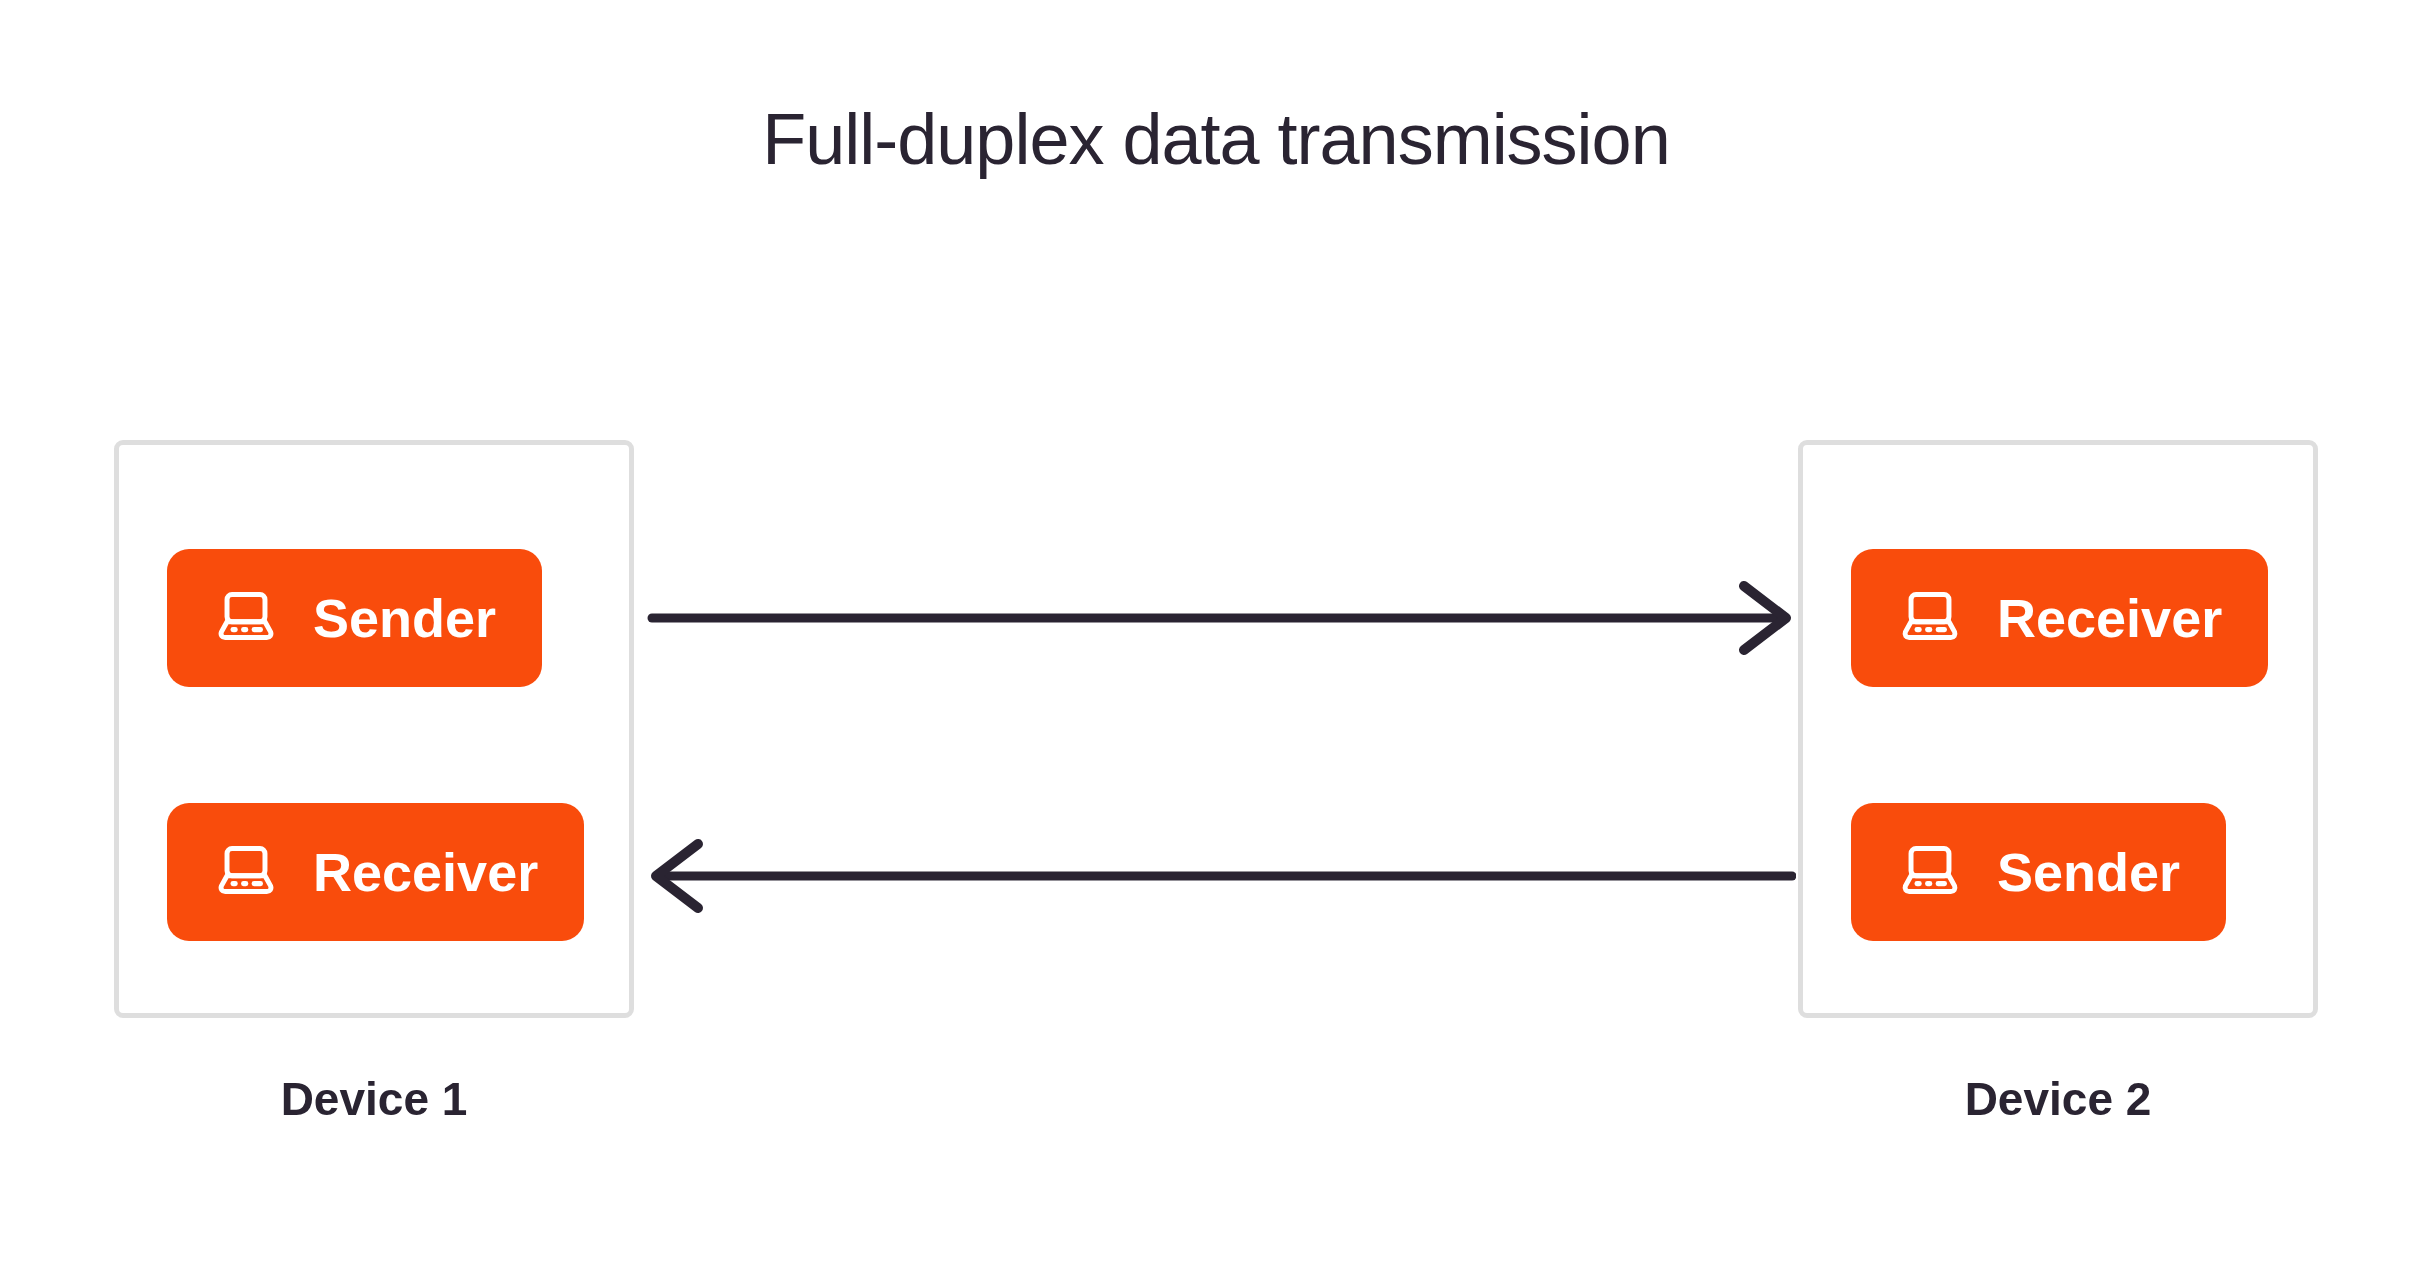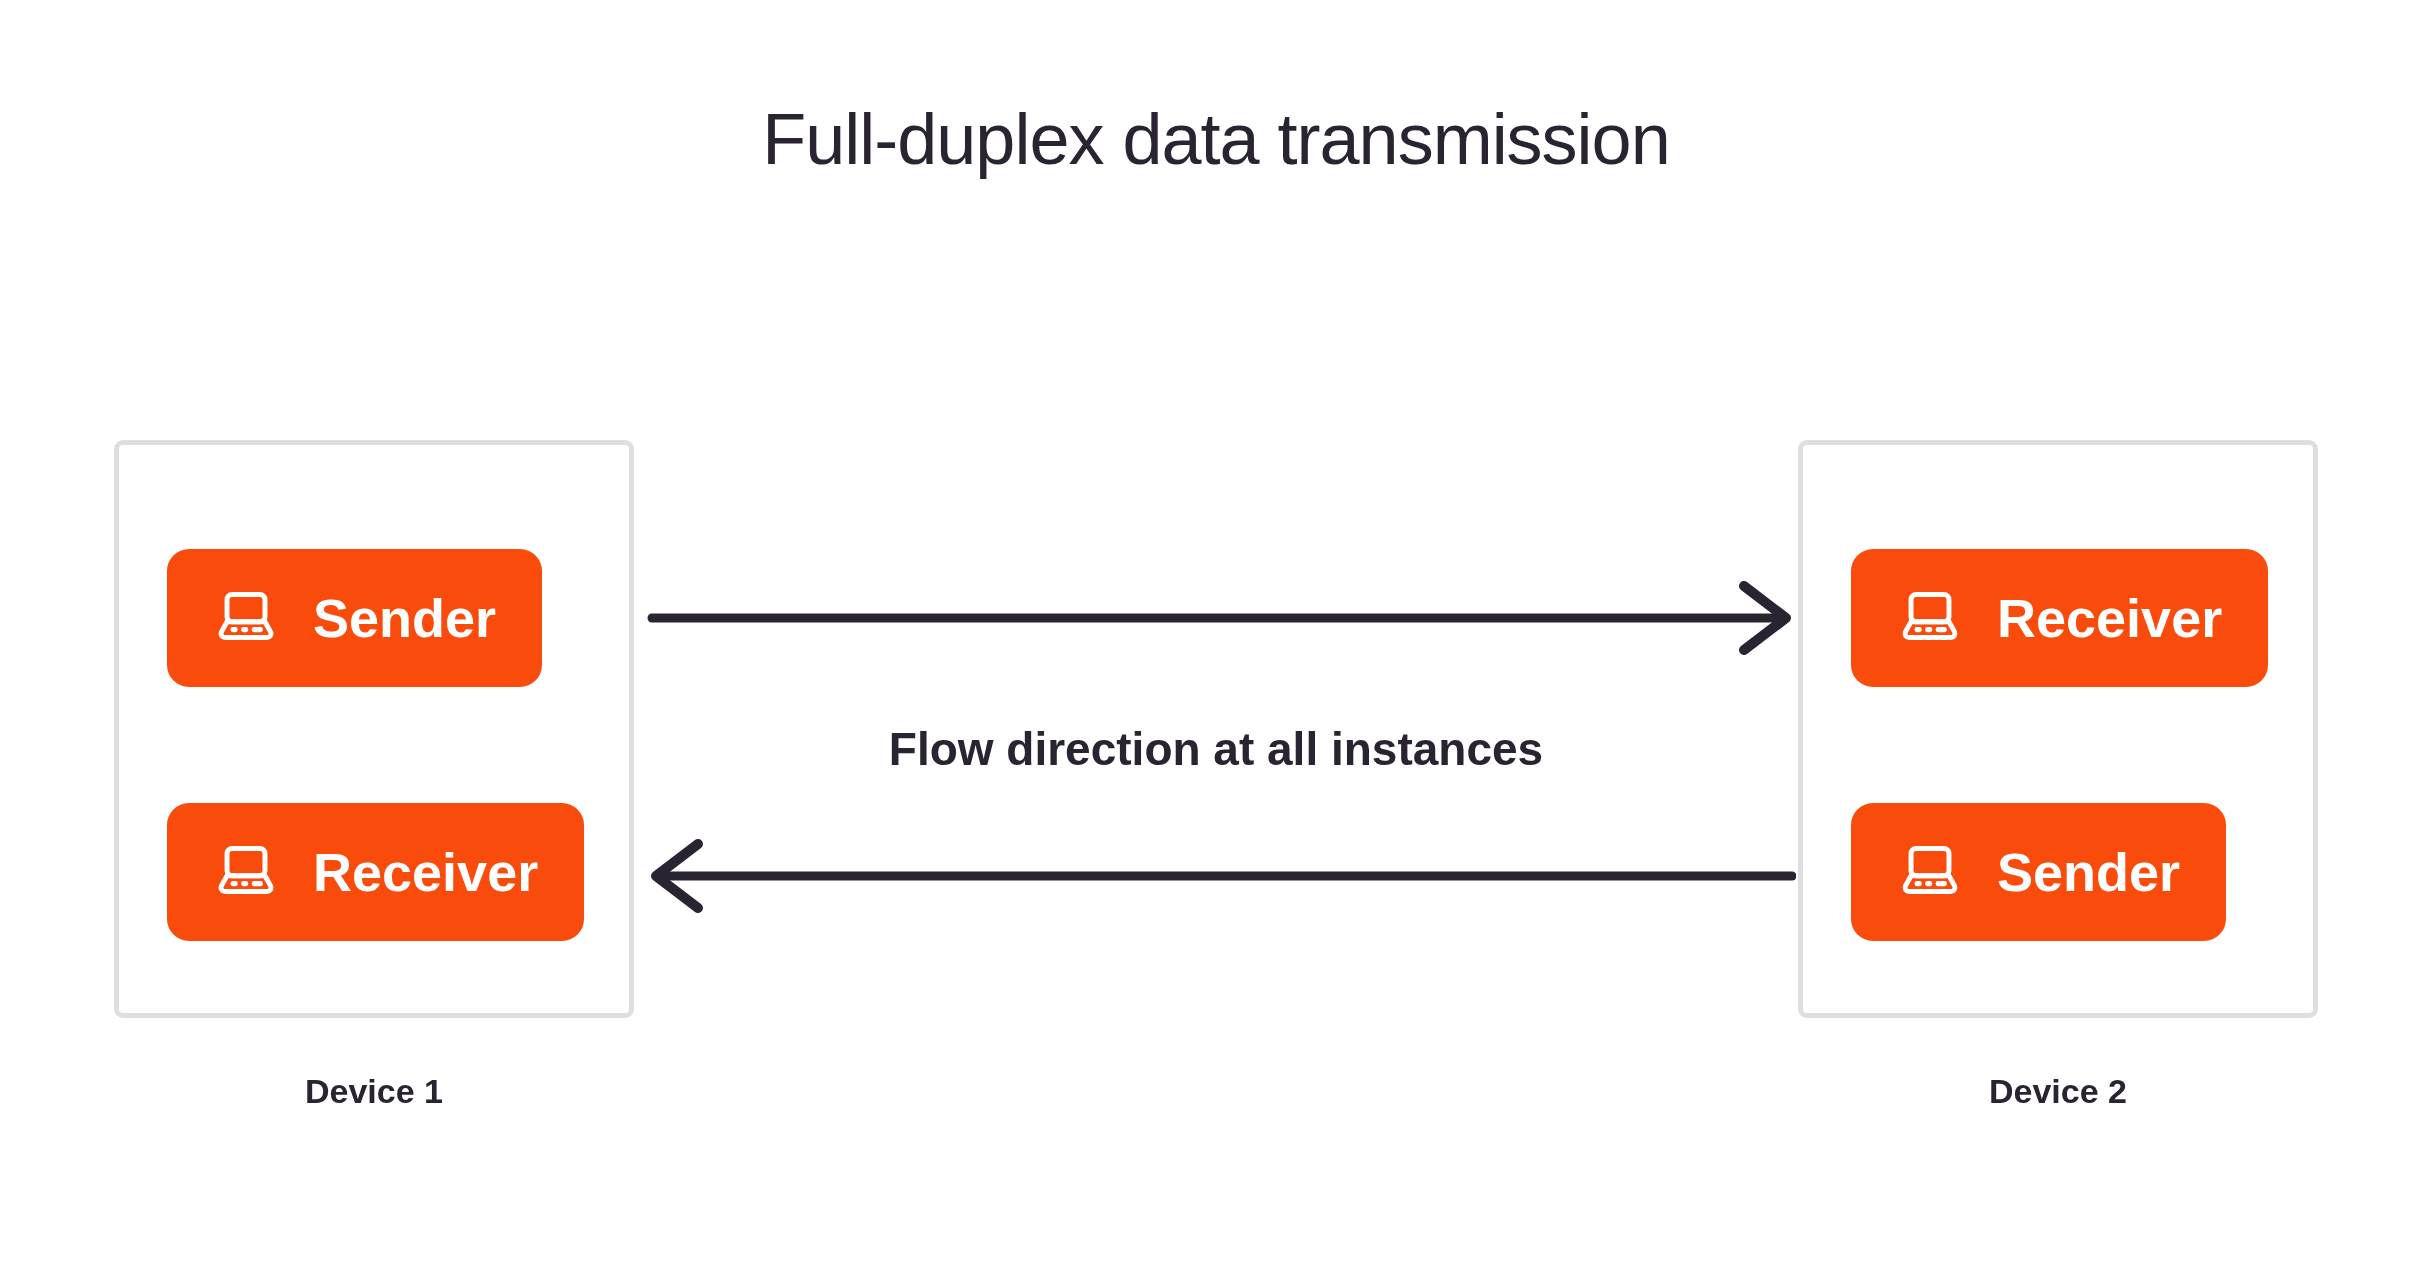--- a/index.html
+++ b/index.html
@@ -41,21 +41,21 @@
   .chip.top{top:104px;}
   .chip.bottom{top:358px;}
   .chip-icon{display:inline-flex;}
   .chip-icon svg{display:block;width:66px;height:55px;}
   .flow-label{
     position:absolute;left:0;top:722px;width:100%;
     text-align:center;font-size:46px;font-weight:700;
   }
   .device-label{
     position:absolute;top:1072px;width:520px;
-    text-align:center;font-size:34px;font-weight:700;
+    text-align:center;font-size:46px;font-weight:700;
   }
   .device-label.left{left:114px;}
   .device-label.right{left:1798px;}
   .arrow{position:absolute;left:646px;width:1150px;height:80px;}
   .arrow.top{top:578px;}
   .arrow.bottom{top:836px;}
   .arrow svg{display:block;width:1150px;height:80px;}
   .arrow line,.arrow polyline{
     stroke:var(--ink,#2A2432);fill:none;
     stroke-linecap:round;stroke-linejoin:round;
@@ -125,21 +125,20 @@
     </div>
   </div>
 
   <div class="arrow top">
     <svg viewBox="0 0 1150 80" aria-hidden="true">
       <line x1="6" y1="40" x2="1132" y2="40" stroke-width="9"></line>
       <polyline points="1098,8 1140,40 1098,72" stroke-width="10"></polyline>
     </svg>
   </div>
 
-  <div class="flow-label">Flow direction at all instances</div>
 
   <div class="arrow bottom">
     <svg viewBox="0 0 1150 80" aria-hidden="true">
       <line x1="18" y1="40" x2="1146" y2="40" stroke-width="9"></line>
       <polyline points="52,8 10,40 52,72" stroke-width="10"></polyline>
     </svg>
   </div>
 
   <div class="device-label left">Device 1</div>
   <div class="device-label right">Device 2</div>

